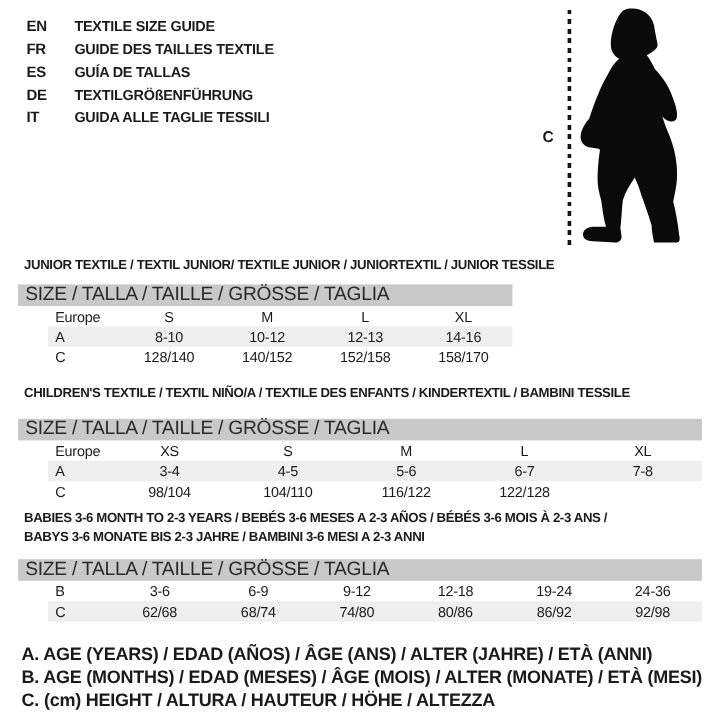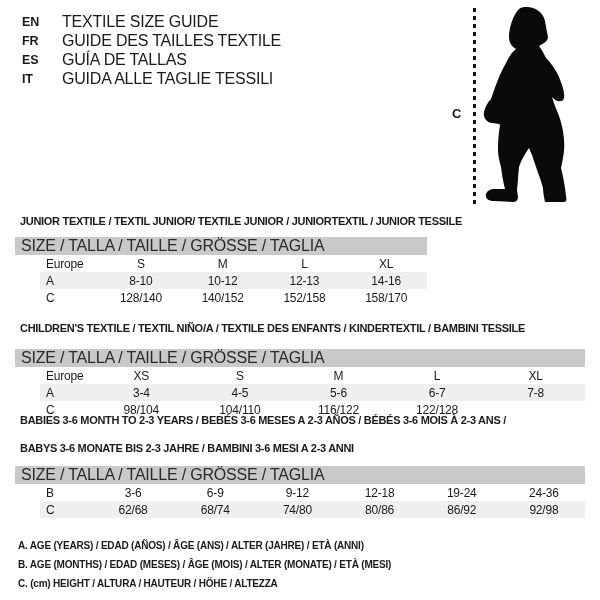--- a/index.html
+++ b/index.html
@@ -19,21 +19,21 @@
   }
 
   
   .lang-block{position:absolute;left:22px;top:12px;}
   .lang-row{display:flex;height:19px;align-items:center;}
   .lang-code{
     width:40px;flex:0 0 40px;
     font-size:12.5px;font-weight:700;letter-spacing:-0.2px;
   }
   .lang-text{
-    font-size:16px;font-weight:400;letter-spacing:-0.2px;white-space:nowrap;
+    font-size:12px;font-weight:700;letter-spacing:-0.2px;white-space:nowrap;
   }
 
   
   .measure-line{
     position:absolute;left:473px;top:8px;width:3px;height:198px;
     background:repeating-linear-gradient(to bottom,#141414 0 4px,transparent 4px 8px);
   }
   .measure-label{
     position:absolute;left:452px;top:106px;
     font-size:13px;font-weight:700;
@@ -57,40 +57,44 @@
   }
   .trow{display:grid;height:17px;align-items:center;margin-left:25px;}
   .trow.alt{background:var(--alt-bg);}
   .cell{font-size:12px;text-align:center;letter-spacing:-0.2px;white-space:nowrap;}
   .cell.label{text-align:left;padding-left:6px;}
 
   
   .footnotes{position:absolute;left:18px;top:536px;}
   .footnote{
     height:19px;line-height:19px;
-    font-size:10px;font-weight:700;letter-spacing:-0.2px;white-space:nowrap;
+    font-size:15px;font-weight:700;letter-spacing:-0.2px;white-space:nowrap;
   }
 </style>
 </head>
 <body>
 
 <div class="page">
 
   <div class="lang-block">
     <div class="lang-row">
       <span class="lang-code">EN</span>
       <span class="lang-text">TEXTILE SIZE GUIDE</span>
     </div>
     <div class="lang-row">
       <span class="lang-code">FR</span>
       <span class="lang-text">GUIDE DES TAILLES TEXTILE</span>
     </div>
     <div class="lang-row">
       <span class="lang-code">ES</span>
       <span class="lang-text">GUÍA DE TALLAS</span>
+    </div>
+    <div class="lang-row">
+      <span class="lang-code">DE</span>
+      <span class="lang-text">TEXTILGRÖßENFÜHRUNG</span>
     </div>
     <div class="lang-row">
       <span class="lang-code">IT</span>
       <span class="lang-text">GUIDA ALLE TAGLIE TESSILI</span>
     </div>
   </div>
 
   <div class="measure-line"></div>
   <div class="measure-label">C</div>
   <svg class="silhouette" width="118" height="200" viewBox="0 0 118 200" aria-hidden="true">
@@ -185,21 +189,21 @@
         <div class="trow" style="grid-template-columns: 52px repeat(5, 1fr);">
           <div class="cell label">C</div>
           <div class="cell">98/104</div>
           <div class="cell">104/110</div>
           <div class="cell">116/122</div>
           <div class="cell">122/128</div>
         </div>
       </div>
   </div>
 
-  <div class="sec-title" style="top:414px">BABIES 3-6 MONTH TO 2-3 YEARS / BEBÉS 3-6 MESES A 2-3 AÑOS / BÉBÉS 3-6 MOIS À 2-3 ANS /</div>
+  <div class="sec-title" style="top:426px">BABIES 3-6 MONTH TO 2-3 YEARS / BEBÉS 3-6 MESES A 2-3 AÑOS / BÉBÉS 3-6 MOIS À 2-3 ANS /</div>
   <div class="sec-title" style="top:442px">BABYS 3-6 MONATE BIS 2-3 JAHRE / BAMBINI 3-6 MESI A 2-3 ANNI</div>
   <div class="size-table" style="top:466px;width:570px">
     <div class="size-bar">SIZE / TALLA / TAILLE / GRÖSSE / TAGLIA</div>
     <div>
         <div class="trow" style="grid-template-columns: 52px repeat(6, 1fr);">
           <div class="cell label">B</div>
           <div class="cell">3-6</div>
           <div class="cell">6-9</div>
           <div class="cell">9-12</div>
           <div class="cell">12-18</div>

